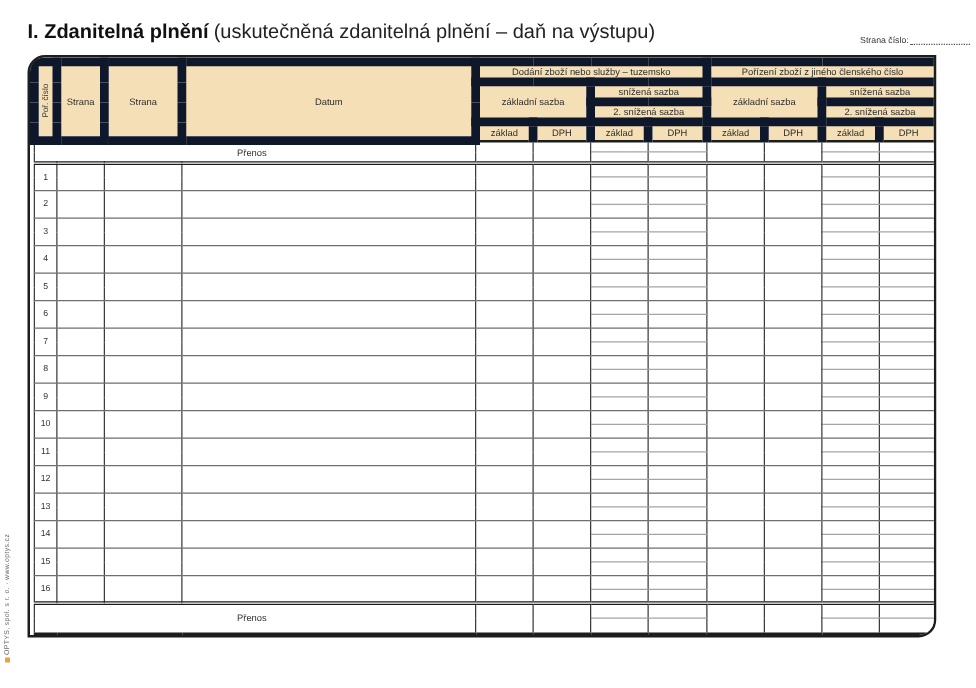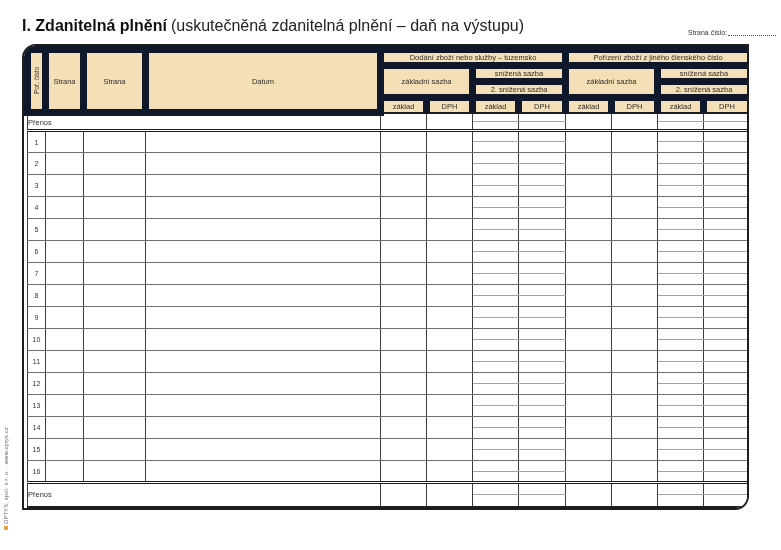--- a/index.html
+++ b/index.html
@@ -51,21 +51,21 @@
     transform:rotate(180deg);
     font-size:6.5px;
     margin:0 auto;
     white-space:nowrap;
   }
   tbody td{background:#fff;}
   tr.half{height:11px;}
   tr.carry-half-top{height:9px;}
   tr.carry-half-bottom{height:12px;}
   .c-num{font-size:7px;color:#333;text-align:center;vertical-align:middle;}
-  .carry-label{font-size:7.5px;color:#333;text-align:left;padding-right:5px;vertical-align:middle;}
+  .carry-label{font-size:7.5px;color:#333;text-align:center;padding-right:5px;vertical-align:middle;}
   .split{border-bottom:1px solid var(--midline);}
   tr.rowend td, tr.half td[rowspan]{border-bottom:1px solid var(--rowline);}
   tbody#carry-top tr.carry-end td, tbody#carry-top td[rowspan]{border-bottom:3px double var(--dark);}
   tbody#carry-bottom tr.carry-start td, tbody#carry-bottom td[rowspan]{border-top:3px double var(--dark);}
   tbody#carry-bottom td{border-bottom:2px solid var(--dark);}
   tbody#carry-bottom td.split{border-bottom:1px solid var(--midline);}
 
   .edge-note{
     position:absolute;left:3px;top:418px;height:112px;
     writing-mode:vertical-rl;

